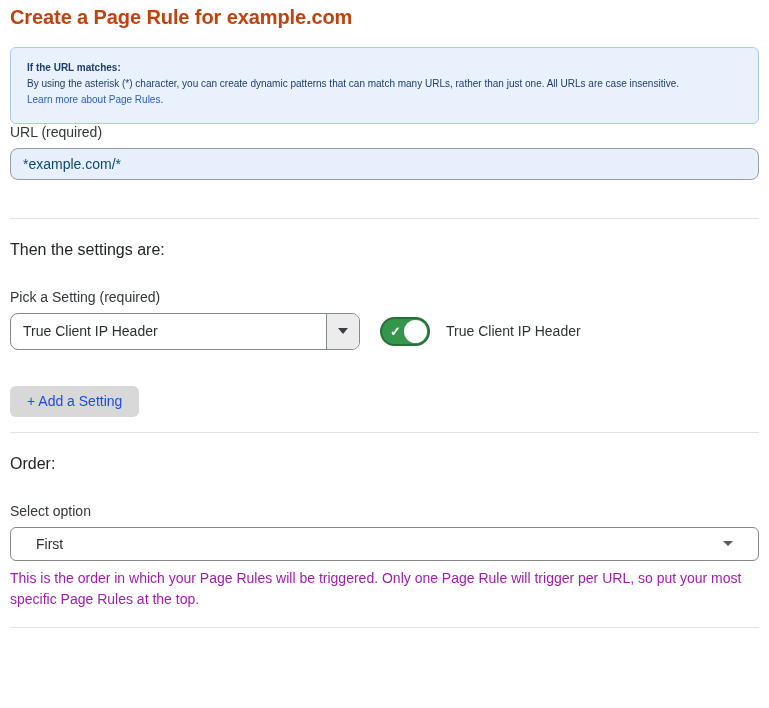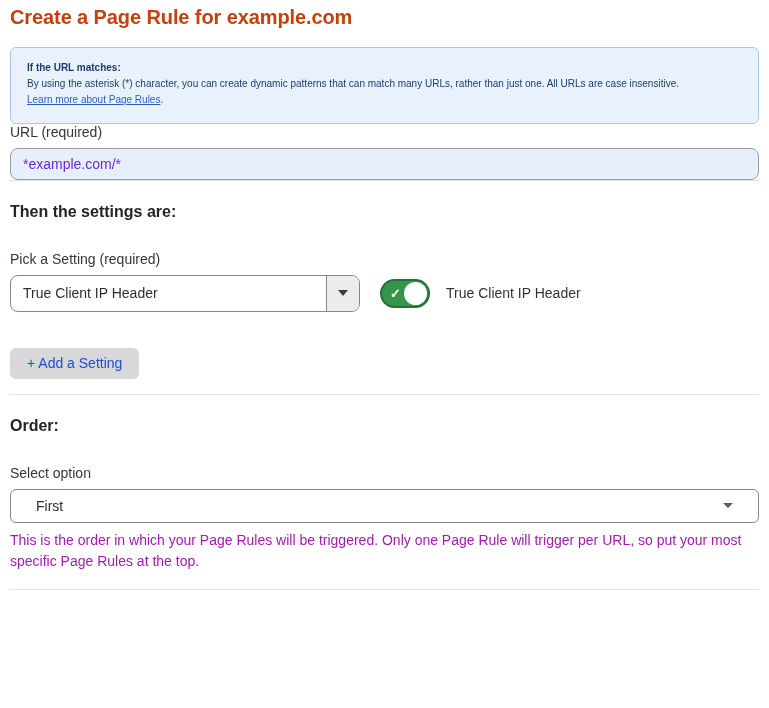--- a/index.html
+++ b/index.html
@@ -25,53 +25,53 @@
     border: 1px solid #a9c9ec;
     border-radius: 6px;
     padding: 12px 16px 14px;
     color: #1d3c6e;
     font-size: 10px;
     line-height: 1.62;
   }
   .info-heading { font-weight: bold; }
   .info-link {
     color: #2c5dc2;
-    text-decoration: underline;
     cursor: pointer;
   }
 
   .field-label {
     display: block;
     font-size: 14px;
     color: #33373b;
     margin: 0 0 8px;
   }
 
   .url-input {
     width: 100%;
     height: 32px;
     background: #e7effc;
     border: 1px solid #989da3;
     border-radius: 8px;
     padding: 0 12px;
     font-size: 14px;
-    color: #6d28d9;
+    color: #0c4a6e;
     font-family: "Liberation Sans", sans-serif;
+    margin-bottom: 38px;
     outline: none;
   }
 
   .divider {
     border: none;
     border-top: 1px solid #e2e2e2;
     margin: 0 0 22px;
   }
 
   .section-heading {
     font-size: 16px;
-    font-weight: bold;
+    font-weight: normal;
     color: #222528;
     margin: 0 0 30px;
   }
 
   .setting-row {
     display: flex;
     align-items: center;
     margin-bottom: 36px;
   }
 

